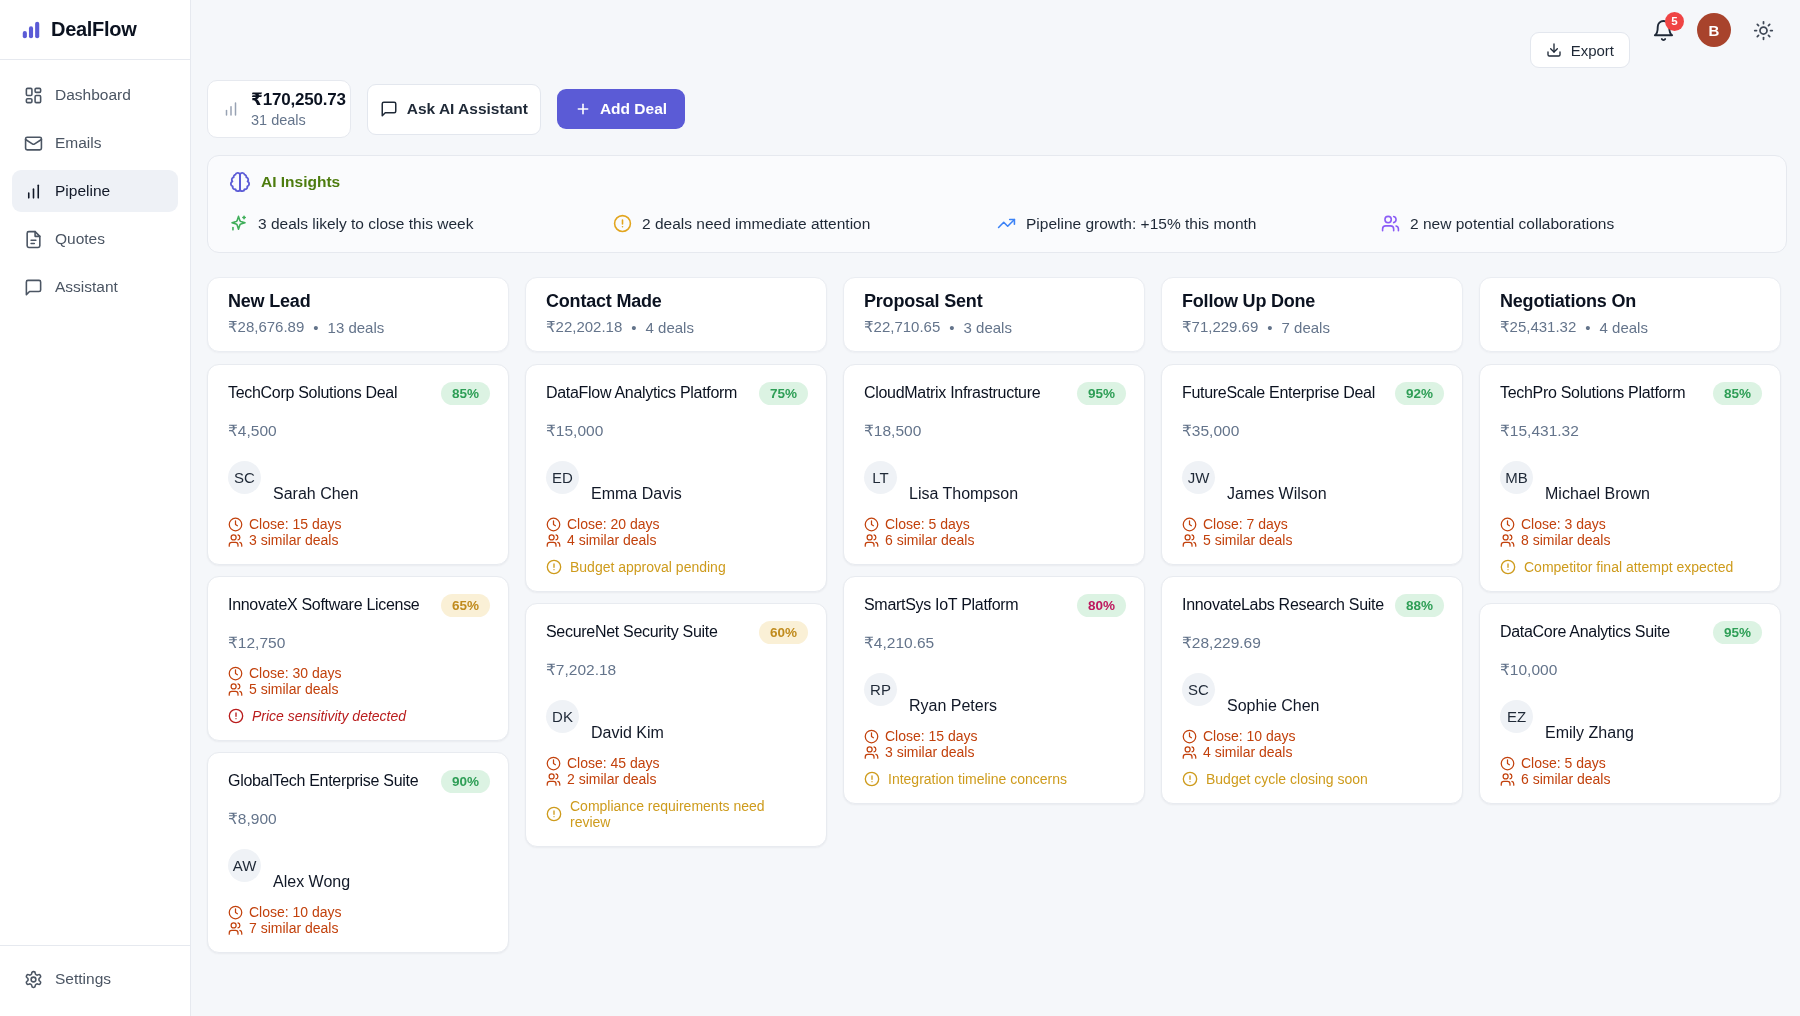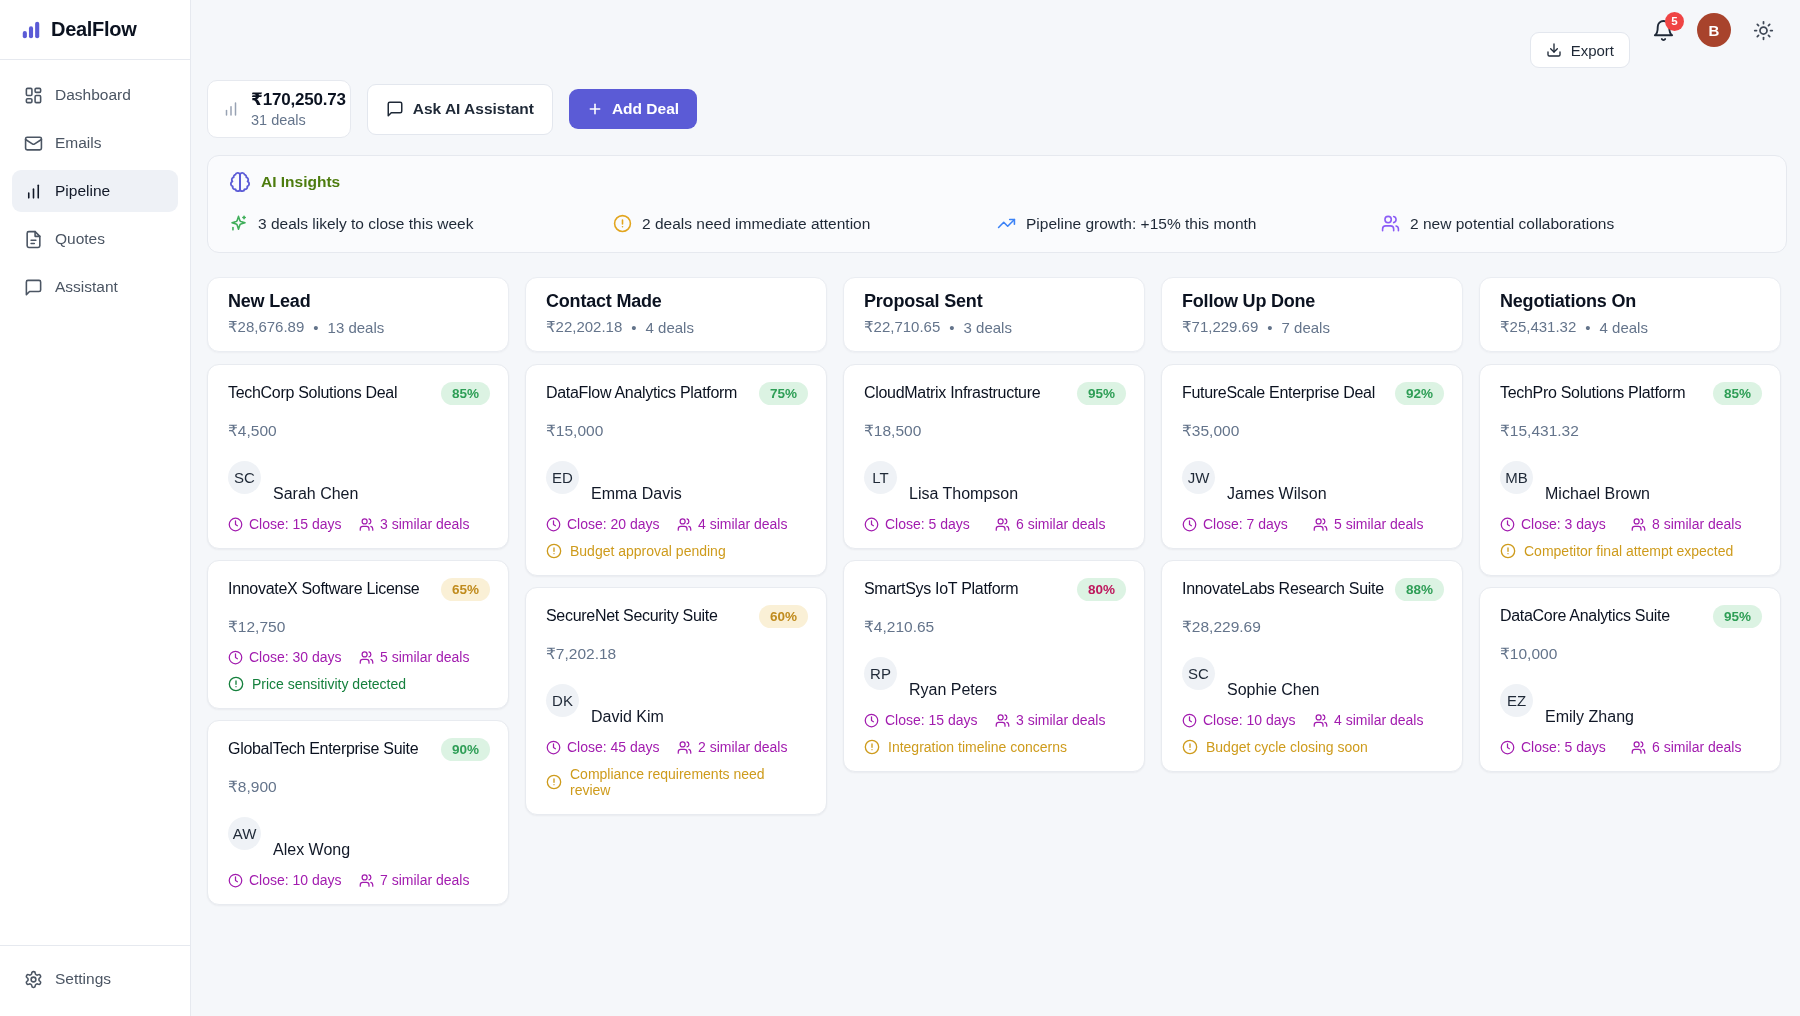--- a/index.html
+++ b/index.html
@@ -61,21 +61,21 @@
 
   
   .head-row { display:flex; align-items:center; gap:16px; }
   .stat-card {
     background:#fff; border:1px solid #E6E9EF; border-radius:10px;
     padding:8px 4px 9px 14px; display:flex; align-items:center; gap:11px;
   }
   .stat-card .stat-ic svg { width:18px; height:18px; color:#98A2B3; }
   .stat-value { font-size:17px; font-weight:700; color:#0B1220; letter-spacing:-0.2px; }
   .stat-sub { font-size:14.5px; color:#64748B; margin-top:2px; }
-  .btn-askai { height:51px; padding:0 18px; font-weight:600; font-size:15.5px; }
+  .btn-askai { height:51px; padding:0 12px; font-weight:600; font-size:15.5px; }
   .btn-askai svg { width:18px; height:18px; }
   .btn-adddeal {
     height:40px; padding:0 18px; border:none; color:#fff; font-weight:600; font-size:15.5px;
   }
   .btn-adddeal svg { width:16px; height:16px; }
 
   
   .insights {
     margin-top:17px; background:#FAFBFD; border:1px solid #E6E9EF;
     border-radius:12px; padding:15px 21px 19px;
@@ -110,21 +110,21 @@
   .badge {
     flex:none; font-size:13.5px; font-weight:600; border-radius:999px; padding:4px 11px;
   }
   .amount { margin-top:17px; font-size:15.5px; color:#64748B; }
   .owner { margin-top:12px; display:flex; align-items:center; gap:12px; }
   .avatar-sm {
     width:33px; height:33px; border-radius:50%; background:#EFF2F6; color:#1F2937;
     font-size:15px; display:flex; align-items:center; justify-content:center; flex:none;
   }
   .owner-name { font-size:16px; color:#111827;margin-top:33px; }
-  .meta { margin-top:13px; display:flex; font-size:14px; color:#a21caf; }
+  .meta { margin-top:13px; display:flex; font-size:14px; color:#c2410c;flex-direction:column; }
   .meta-item { flex:1; display:flex; align-items:center; gap:6px; min-width:0; }
   .meta-item .mi svg { width:15px; height:15px; }
   .warning { margin-top:11px; display:flex; align-items:center; gap:8px; font-size:14px; }
   .warning .mi svg { width:16px; height:16px; }
 </style>
 </head>
 <body>
 
 <aside class="sidebar">
   <div class="side-head">
@@ -387,21 +387,21 @@
                     <svg viewBox="0 0 24 24" fill="none" stroke="currentColor" stroke-width="2" stroke-linecap="round" stroke-linejoin="round">
                       <path d="M16 21v-2a4 4 0 0 0-4-4H6a4 4 0 0 0-4 4v2"></path>
                       <circle cx="9" cy="7" r="4"></circle>
                       <path d="M22 21v-2a4 4 0 0 0-3-3.87"></path>
                       <path d="M16 3.13a4 4 0 0 1 0 7.75"></path>
                     </svg>
                   </span>
                   <span class="tx-similar">5 similar deals</span>
       </span>
     </div>
-    <div class="warning" style="color: #15803d;">
+    <div class="warning" style="color: #b91c1c; font-style: italic;">
       <span class="mi mi-warn">
                   <svg viewBox="0 0 24 24" fill="none" stroke="currentColor" stroke-width="2" stroke-linecap="round" stroke-linejoin="round">
                     <circle cx="12" cy="12" r="10"></circle>
                     <line x1="12" y1="7.5" x2="12" y2="12.5"></line>
                     <line x1="12" y1="16" x2="12.01" y2="16"></line>
                   </svg>
                 </span>
                 <span class="tx-warning">Price sensitivity detected</span>
     </div>
   </article>

